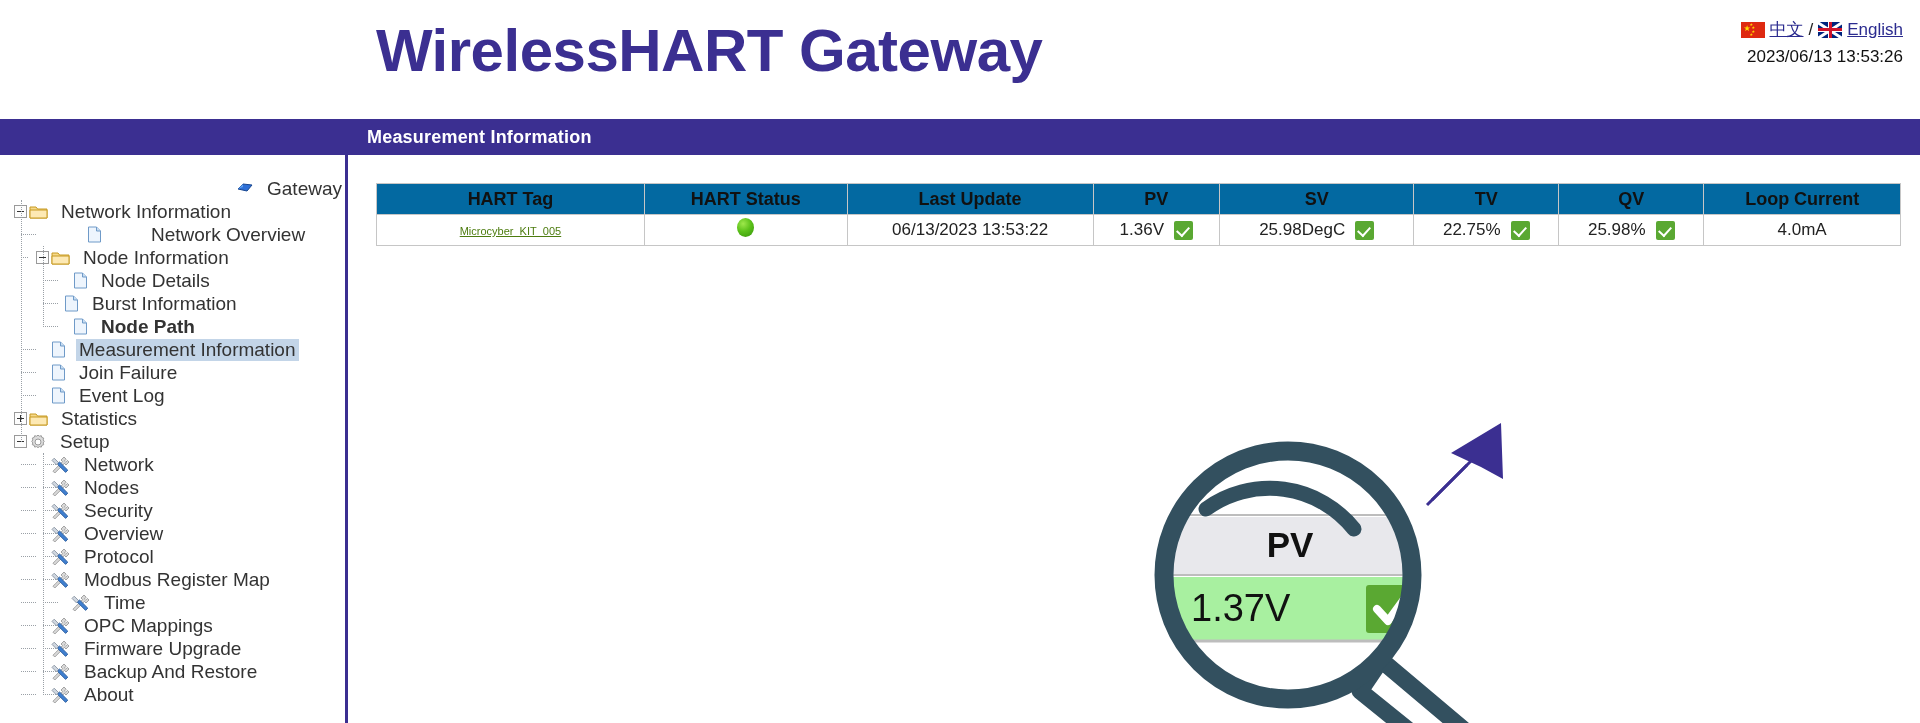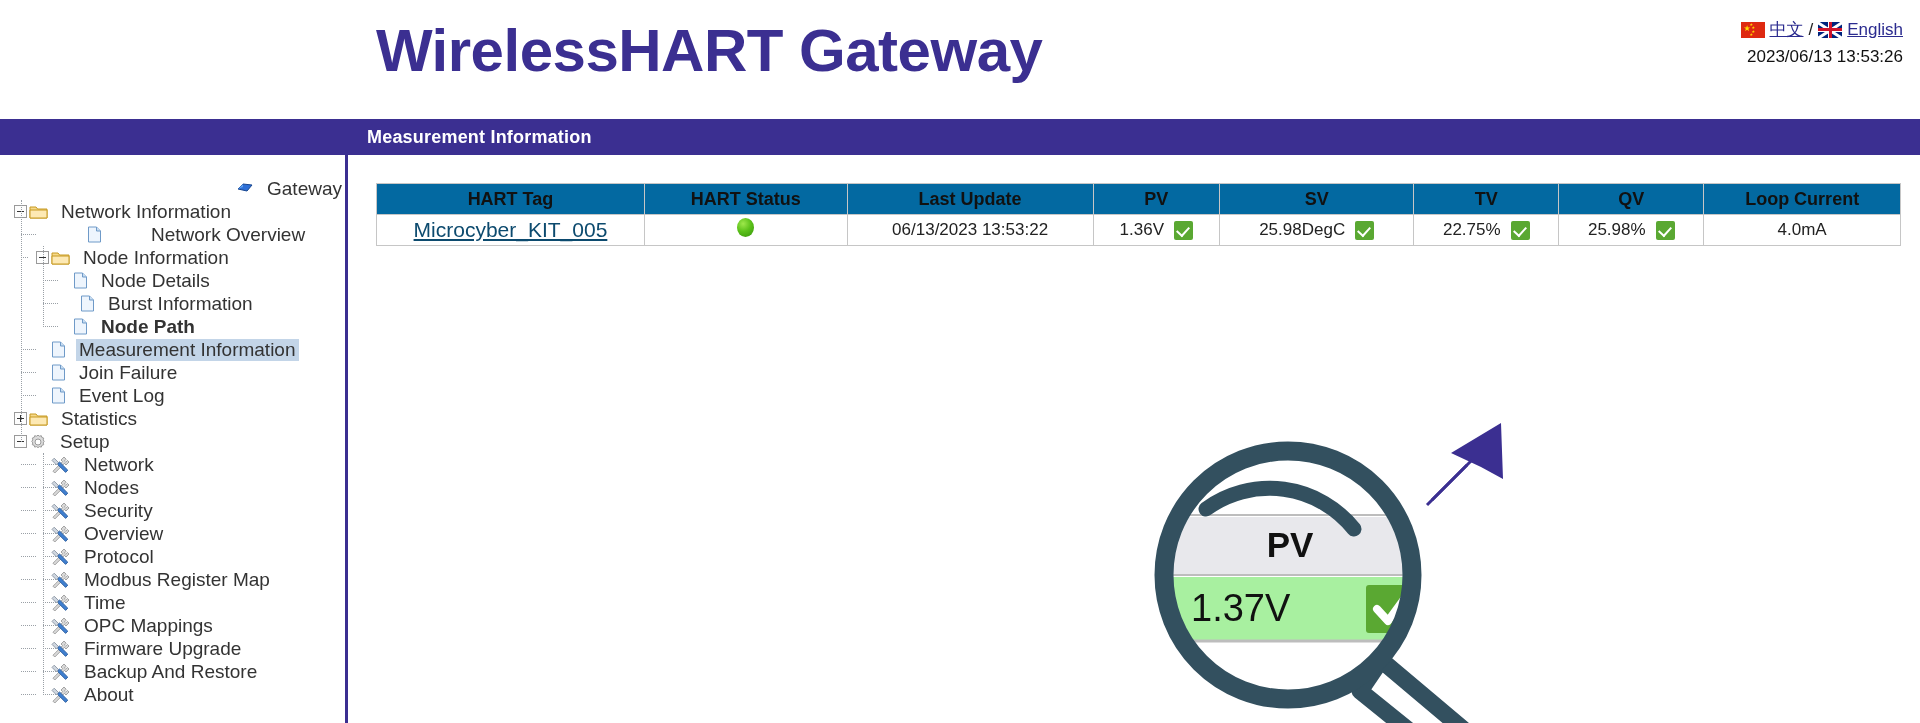--- a/index.html
+++ b/index.html
@@ -152,21 +152,21 @@
     padding: 0;
   }
   #meas-table td {
     border: 1px solid #c6c6c6;
     height: 31px;
     font-size: 17px; color: #222;
     text-align: center;
     background: #ffffff;
     padding: 0;
   }
-  .tag-link { color: #0c4a6e; text-decoration: underline; cursor: pointer; font-size: 21px; }
+  .tag-link { color: #4d7c0f; text-decoration: underline; cursor: pointer; font-size: 11px; }
   .status-dot {
     display: inline-block; width: 17px; height: 19px;
     border-radius: 50%;
     background: radial-gradient(circle at 36% 30%, #9ee84b 0%, #5cc11a 45%, #35930a 100%);
   }
   .val-cell { position: relative; }
   .val-wrap { display: flex; align-items: center; justify-content: center; gap: 10px; }
   .chk {
     display: inline-block; width: 19px; height: 19px;
     background: #5aa832; position: relative; border-radius: 2px;
@@ -262,21 +262,21 @@
       <div class="tnode" style="padding-left: 58px;">
         <span style="width: 15px; flex: 0 0 auto;"></span>
         <span style="display: flex; align-items: center; flex: 0 0 auto; margin-right: 5px;">
           <svg class="ico" width="15" height="17" viewBox="0 0 15 17">
     <path d="M1.5 1 h8 l4 4 v11 h-12 Z" fill="#eef5fd" stroke="#6f9ac8" stroke-width="1"></path>
     <path d="M9.5 1 v4 h4" fill="#c9def2" stroke="#6f9ac8" stroke-width="1"></path>
   </svg>
         </span>
         <span class="tlabel">Node Details</span>
       </div>
-      <div class="tnode" style="padding-left: 65px;">
+      <div class="tnode" style="padding-left: 49px;">
         <span style="width: 15px; flex: 0 0 auto;"></span>
         <span style="display: flex; align-items: center; flex: 0 0 auto; margin-right: 5px;">
           <svg class="ico" width="15" height="17" viewBox="0 0 15 17">
     <path d="M1.5 1 h8 l4 4 v11 h-12 Z" fill="#eef5fd" stroke="#6f9ac8" stroke-width="1"></path>
     <path d="M9.5 1 v4 h4" fill="#c9def2" stroke="#6f9ac8" stroke-width="1"></path>
   </svg>
         </span>
         <span class="tlabel">Burst Information</span>
       </div>
       <div class="tnode" style="padding-left: 58px; font-weight: bold;">
@@ -398,21 +398,21 @@
         <span style="width: 15px; flex: 0 0 auto;"></span>
         <span style="display: flex; align-items: center; flex: 0 0 auto; margin-right: 5px;">
           <svg class="ico" width="20" height="18" viewBox="0 0 20 18">
     <path d="M13 1 l-3 3 1.6 1.6 -6.6 6.6 -3 3 1.8 1.8 3-3 6.6-6.6 1.6 1.6 3-3 -1.6-1.6 -1.8 1.8 -1.2-1.2 1.8-1.8 Z" fill="#d9d9d9" stroke="#9a9a9a" stroke-width=".9"></path>
     <path d="M3.2 2.2 l4.6 4.6 -2.2 2.2 -4.6-4.6 Z" fill="#cfd6df" stroke="#8a95a3" stroke-width=".9"></path>
     <path d="M6.4 8.2 l8.2 8.2 2.2-2.2 -8.2-8.2 Z" fill="#3f7fd0" stroke="#2c5d9c" stroke-width=".9"></path>
   </svg>
         </span>
         <span class="tlabel">Modbus Register Map</span>
       </div>
-      <div class="tnode" style="padding-left: 36px;">
+      <div class="tnode" style="padding-left: 36px; margin-left: 20px;">
         <span style="width: 15px; flex: 0 0 auto;"></span>
         <span style="display: flex; align-items: center; flex: 0 0 auto; margin-right: 5px;">
           <svg class="ico" width="20" height="18" viewBox="0 0 20 18">
     <path d="M13 1 l-3 3 1.6 1.6 -6.6 6.6 -3 3 1.8 1.8 3-3 6.6-6.6 1.6 1.6 3-3 -1.6-1.6 -1.8 1.8 -1.2-1.2 1.8-1.8 Z" fill="#d9d9d9" stroke="#9a9a9a" stroke-width=".9"></path>
     <path d="M3.2 2.2 l4.6 4.6 -2.2 2.2 -4.6-4.6 Z" fill="#cfd6df" stroke="#8a95a3" stroke-width=".9"></path>
     <path d="M6.4 8.2 l8.2 8.2 2.2-2.2 -8.2-8.2 Z" fill="#3f7fd0" stroke="#2c5d9c" stroke-width=".9"></path>
   </svg>
         </span>
         <span class="tlabel">Time</span>
       </div>

